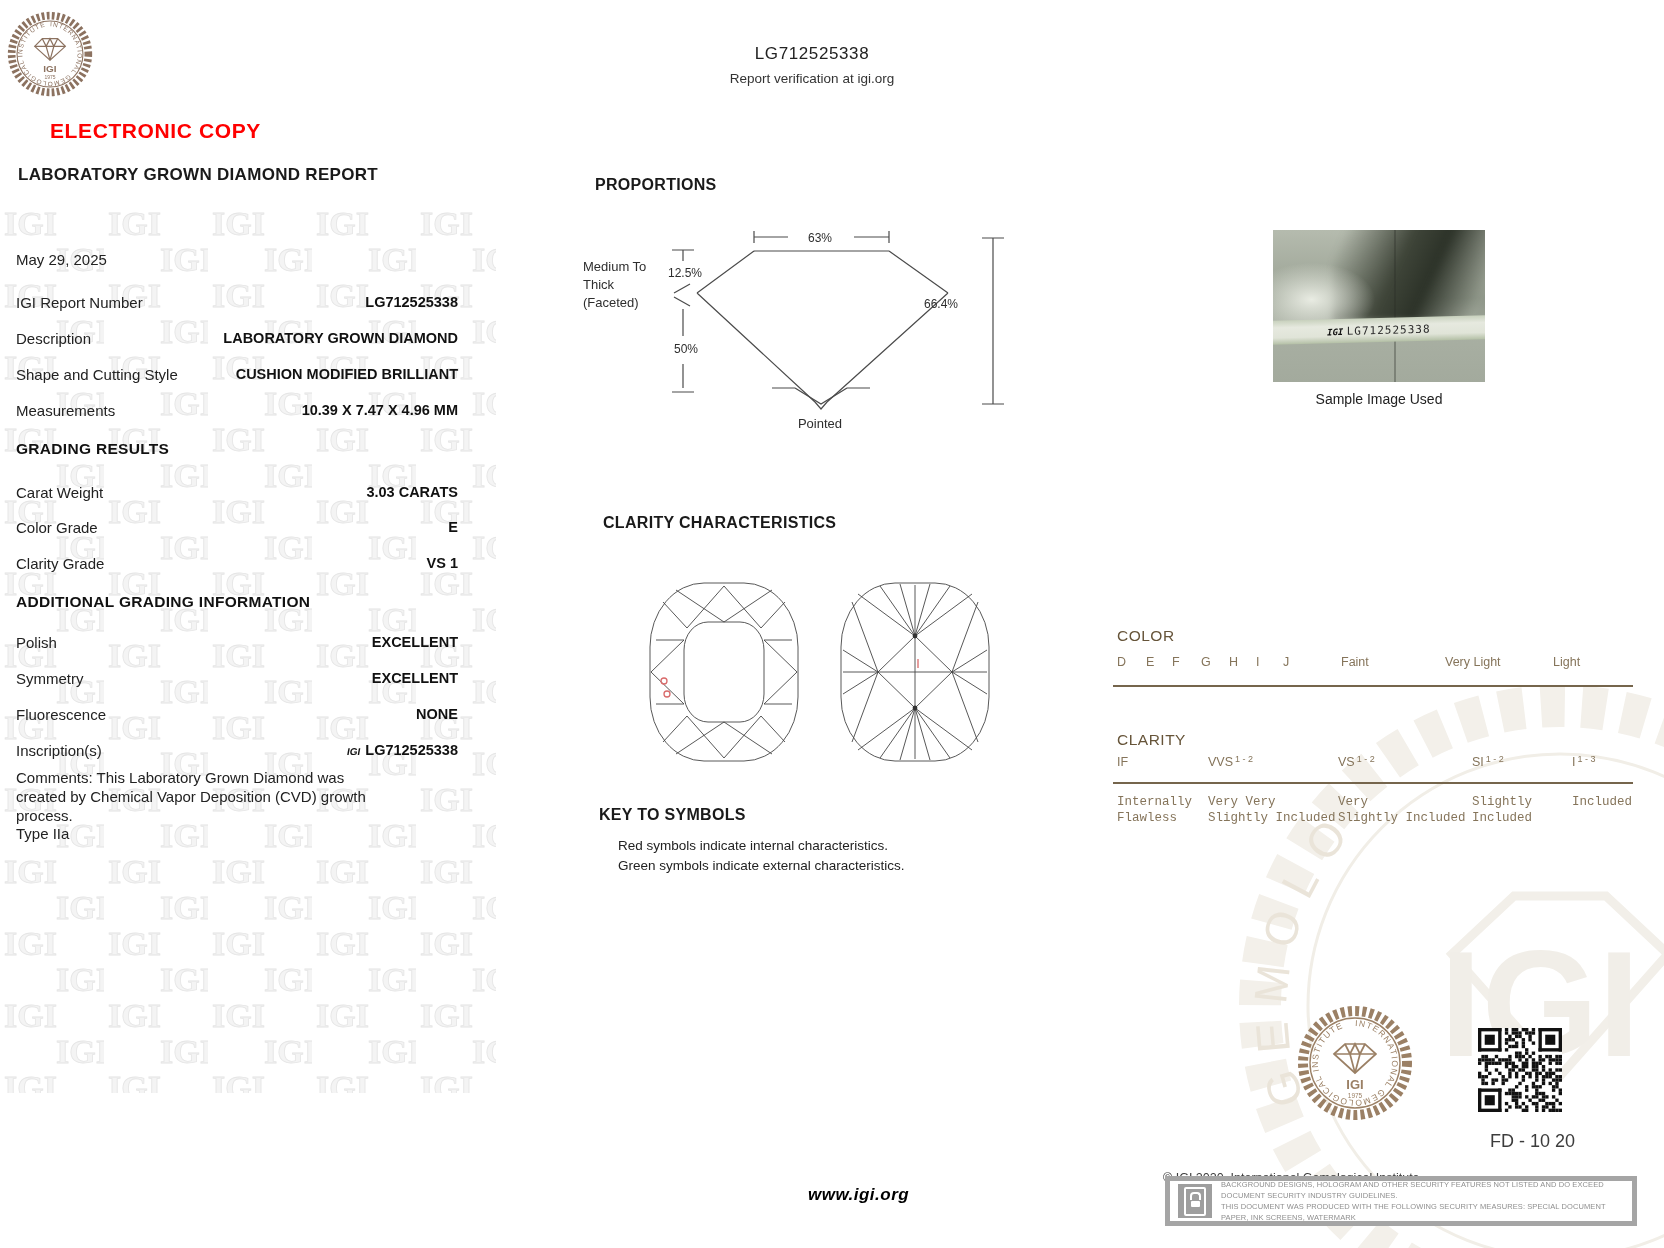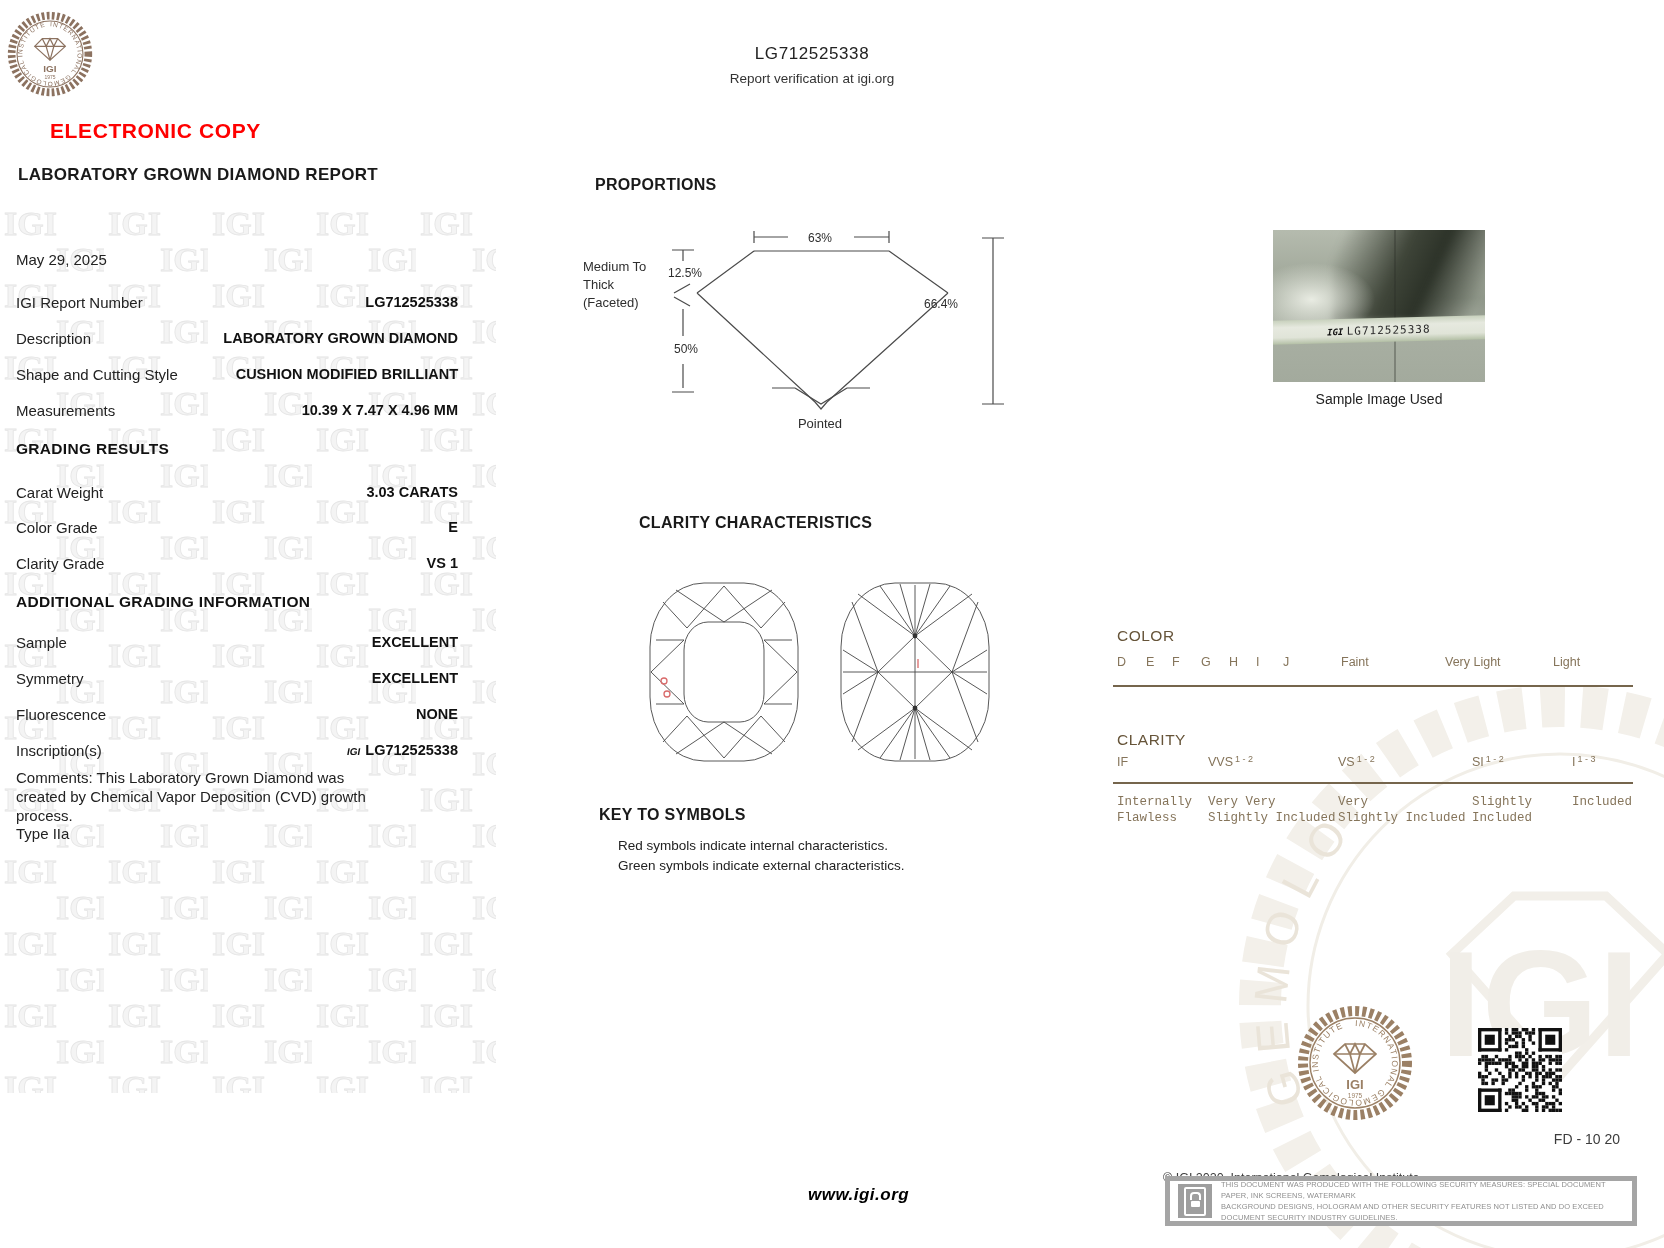--- a/index.html
+++ b/index.html
@@ -46,21 +46,21 @@
 
   
   .scale-h{font-size:15.5px;font-weight:normal;letter-spacing:.5px;color:#665439;}
   .col-g,.cl-code,.cl-desc{font-size:12.5px;color:#85745a;white-space:nowrap;}
   .cl-desc{line-height:16px;font-family:Liberation Mono, monospace;}
   .sup{font-size:9px;position:relative;top:-4px;margin-left:2px;}
   .scale-line{height:2px;background:#75654c;}
 
   
   .copyright{font-size:12.5px;color:#3c3c3c;margin-top:40px;}
-  .form-code{font-size:14px;color:#3c3c3c;width:130px;text-align:right;}
+  .form-code{font-size:18px;color:#3c3c3c;width:130px;}
   .website{font-size:17px;font-weight:bold;letter-spacing:.5px;color:#000;font-style:italic;}
   .sec-strip{width:472px;height:50px;box-sizing:border-box;border:5px solid #a5a5a5;background:#fff;display:flex;align-items:center;gap:9px;padding:3px 8px;}
   .sec-icon{flex:0 0 34px;width:34px;height:34px;background:#9e9e9e;display:flex;align-items:center;justify-content:center;}
   .sec-doc{width:18px;height:25px;border:2px solid #fff;border-radius:2px;}
   .sec-shackle{width:7px;height:6px;border:2px solid #fff;border-bottom:none;border-radius:4px 4px 0 0;margin:3px auto 0;}
   .sec-lockbody{width:9px;height:6px;background:#fff;margin:1px auto 0;border-radius:1px;}
   .sec-text{font-size:7.5px;line-height:11px;letter-spacing:.1px;color:#8f8f8f;}
 
   
   .wmtxt{font-family:"Liberation Serif",serif;font-size:34px;font-weight:bold;fill:#f4f4f4;stroke:#e5e5e5;stroke-width:.8;}
@@ -147,21 +147,21 @@
     <span class="val">E</span>
   </div>
   <div class="row abs" style="top:555px">
     <span class="lbl">Clarity Grade</span>
     <span class="val">VS 1</span>
   </div>
 
   <div class="abs sec-h" style="left:16px;top:593px">ADDITIONAL GRADING INFORMATION</div>
 
   <div class="row abs" style="top:634px">
-    <span class="lbl">Sample</span>
+    <span class="lbl">Polish</span>
     <span class="val">EXCELLENT</span>
   </div>
   <div class="row abs" style="top:670px">
     <span class="lbl">Symmetry</span>
     <span class="val">EXCELLENT</span>
   </div>
   <div class="row abs" style="top:706px">
     <span class="lbl">Fluorescence</span>
     <span class="val">NONE</span>
   </div>
@@ -198,21 +198,21 @@
     <div class="ph-base"></div>
     <div class="ph-dark"></div>
     <div class="ph-light"></div>
     <div class="ph-seam"></div>
     <div class="ph-band">
       <span class="ph-insc"><span class="insc-glyph">IGI</span><span>LG712525338</span></span>
     </div>
   </div>
   <div class="abs ph-cap" style="left:1273px;top:391px">Sample Image Used</div>
 
-  <div class="abs blk-h" style="left:639px;top:514px">CLARITY CHARACTERISTICS</div>
+  <div class="abs blk-h" style="left:603px;top:514px">CLARITY CHARACTERISTICS</div>
 
   <svg class="abs" style="left:620px;top:555px" width="400" height="215" viewBox="620 555 400 215">
 
     <g>
       <rect x="650" y="583" width="148" height="178" rx="54" ry="64" class="fac"></rect>
       <rect x="684" y="622" width="80" height="100" rx="24" ry="28" class="fac"></rect>
       <path class="fac" d="M663,602 L687,628 M785,602 L761,628 M663,742 L687,716 M785,742 L761,716"></path>
       <path class="fac" d="M676,590 L724,622 M772,590 L724,622 M687,628 L724,586 M761,628 L724,586"></path>
       <path class="fac" d="M676,754 L724,722 M772,754 L724,722 M687,716 L724,758 M761,716 L724,758"></path>
       <path class="fac" d="M651,672 L684,640 M651,672 L684,704 M656,640 L684,640 M656,704 L684,704"></path>
@@ -534,18 +534,18 @@
   <div class="abs website" style="left:808px;top:1185px">www.igi.org</div>
 
   <div class="abs sec-strip" style="left:1165px;top:1176px">
     <div class="sec-icon">
       <div class="sec-doc">
         <div class="sec-shackle"></div>
         <div class="sec-lockbody"></div>
       </div>
     </div>
     <div class="sec-text">
+      <div>BACKGROUND DESIGNS, HOLOGRAM AND OTHER SECURITY FEATURES NOT LISTED AND DO EXCEED DOCUMENT SECURITY INDUSTRY GUIDELINES.</div>
       <div>THIS DOCUMENT WAS PRODUCED WITH THE FOLLOWING SECURITY MEASURES:  SPECIAL DOCUMENT PAPER, INK SCREENS, WATERMARK</div>
-      <div>BACKGROUND DESIGNS, HOLOGRAM AND OTHER SECURITY FEATURES NOT LISTED AND DO EXCEED DOCUMENT SECURITY INDUSTRY GUIDELINES.</div>
     </div>
   </div>
 
 </div>
 
 </body></html>

